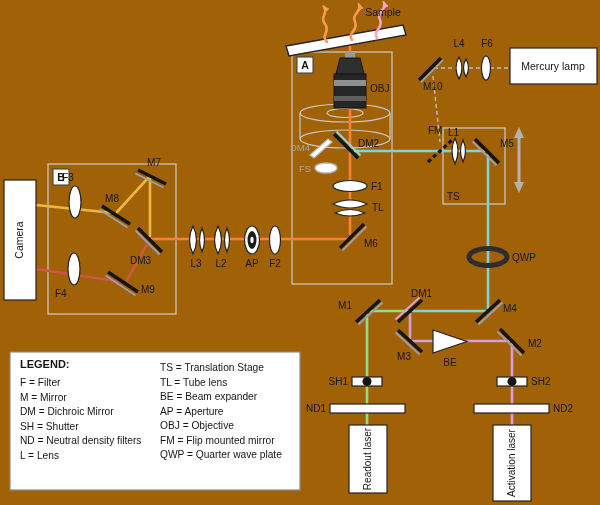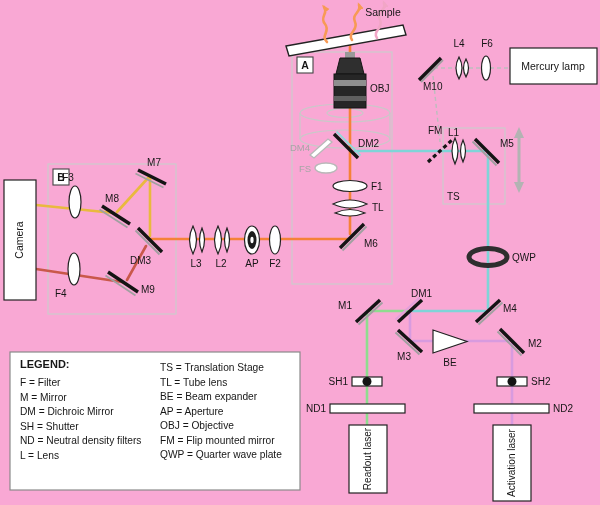--- a/index.html
+++ b/index.html
@@ -1,16 +1,16 @@
 <!DOCTYPE html>
 <html><head>
 <meta charset="utf-8">
 <style>
   html,body{margin:0;padding:0;background:#fff;}
-  .stage{position:relative;width:600px;height:505px;background:#f9a8d4;font-family:"Liberation Sans",sans-serif;}
+  .stage{position:relative;width:600px;height:505px;background:#a16207;font-family:"Liberation Sans",sans-serif;}
   svg text{font-family:"Liberation Sans",sans-serif;fill:#161616;}
   .lbl{font-size:10px;}
   .lbl-md{font-size:10.5px;}
   .glbl{font-size:9.5px;fill:#a6a6a6;}
   .boxlbl{font-size:10.5px;font-weight:bold;}
   .legend-h{font-size:11px;font-weight:bold;}
   .legend-t{font-size:10.2px;}
   .frame{fill:none;stroke:#cccccc;stroke-width:1.2;}
   .devbox{fill:#ffffff;stroke:#222222;stroke-width:1.2;}
   .mirror{stroke:#141414;stroke-width:3.4;fill:none;}

